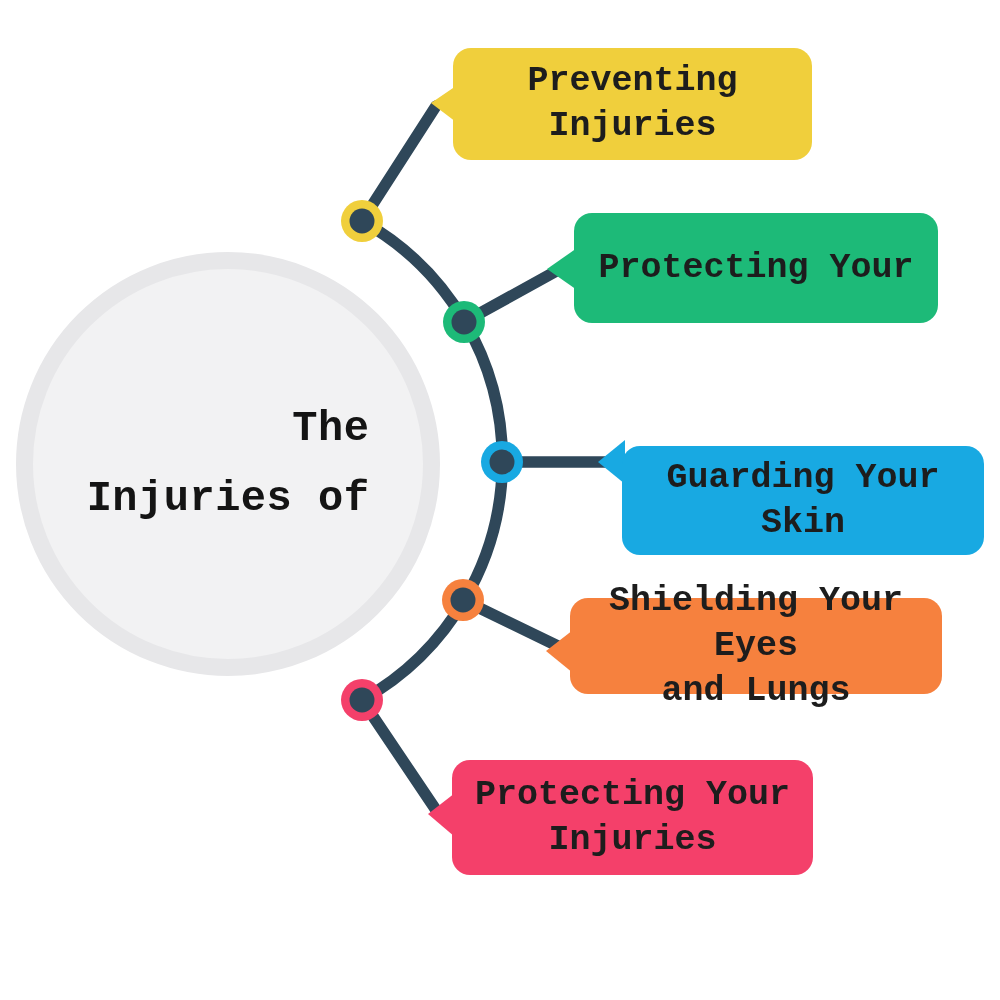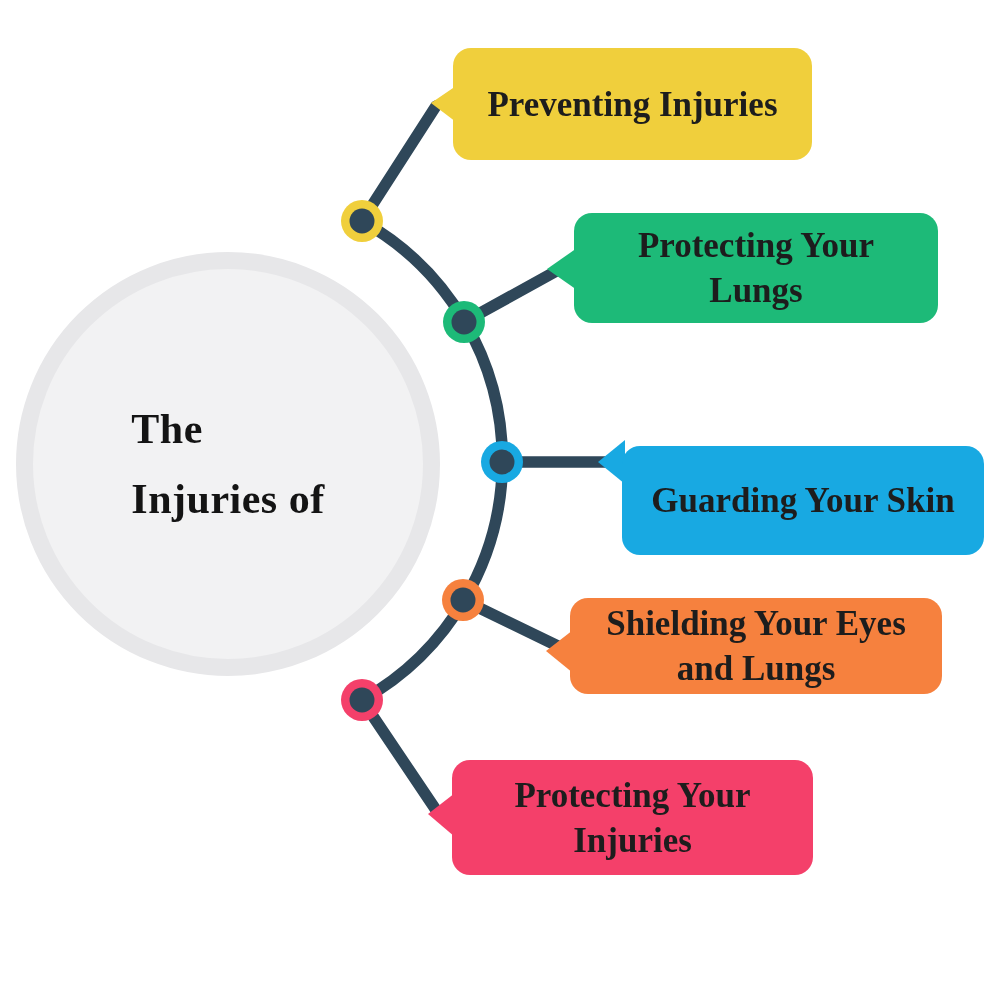--- a/index.html
+++ b/index.html
@@ -41,37 +41,37 @@
     height: 424px;
     box-sizing: border-box;
     border-radius: 50%;
     border: 17px solid #e7e7e9;
     background: #f2f2f3;
     display: flex;
     align-items: center;
     justify-content: center;
   }
   .hub-title {
-    font-family: Liberation Serif, serif;
+    font-family: Liberation Mono, monospace;
     font-weight: bold;
     font-size: 42px;
     line-height: 70px;
-    text-align: left;
+    text-align: right;
     letter-spacing: 0.5px;
   }
   
   .callout {
     position: absolute;
     border-radius: 18px;
     display: flex;
     flex-direction: column;
     align-items: center;
     justify-content: center;
     text-align: center;
-    font-family: Liberation Serif, serif;
+    font-family: Liberation Mono, monospace;
     font-weight: bold;
     font-size: 35px;
     line-height: 45px;
   }
   .callout .label-line:empty { display: none; }
   .box-1 { left: 453px; top:  48px; width: 359px; height: 112px; }
   .box-2 { left: 574px; top: 213px; width: 364px; height: 110px; }
   .box-3 { left: 622px; top: 406px; width: 362px; height: 109px; margin-top: 40px; }
   .box-4 { left: 570px; top: 598px; width: 372px; height: 96px; }
   .box-5 { left: 452px; top: 760px; width: 361px; height: 115px; }
@@ -126,21 +126,20 @@
     </div>
   </div>
 
   <div class="callout box-1" style="background: rgb(240, 207, 60); color: rgb(29, 29, 29);">
     <span class="label-line">Preventing Injuries</span>
 
   </div>
 
   <div class="callout box-2" style="background: rgb(29, 186, 120); color: rgb(29, 29, 29);">
     <span class="label-line">Protecting Your</span>
-    <span class="label-line">Lungs</span>
   </div>
 
   <div class="callout box-3" style="background: rgb(24, 169, 226); color: rgb(29, 29, 29);">
     <span class="label-line">Guarding Your Skin</span>
 
   </div>
 
   <div class="callout box-4" style="background: rgb(246, 129, 62); color: rgb(29, 29, 29);">
     <span class="label-line">Shielding Your Eyes</span>
     <span class="label-line">and Lungs</span>

